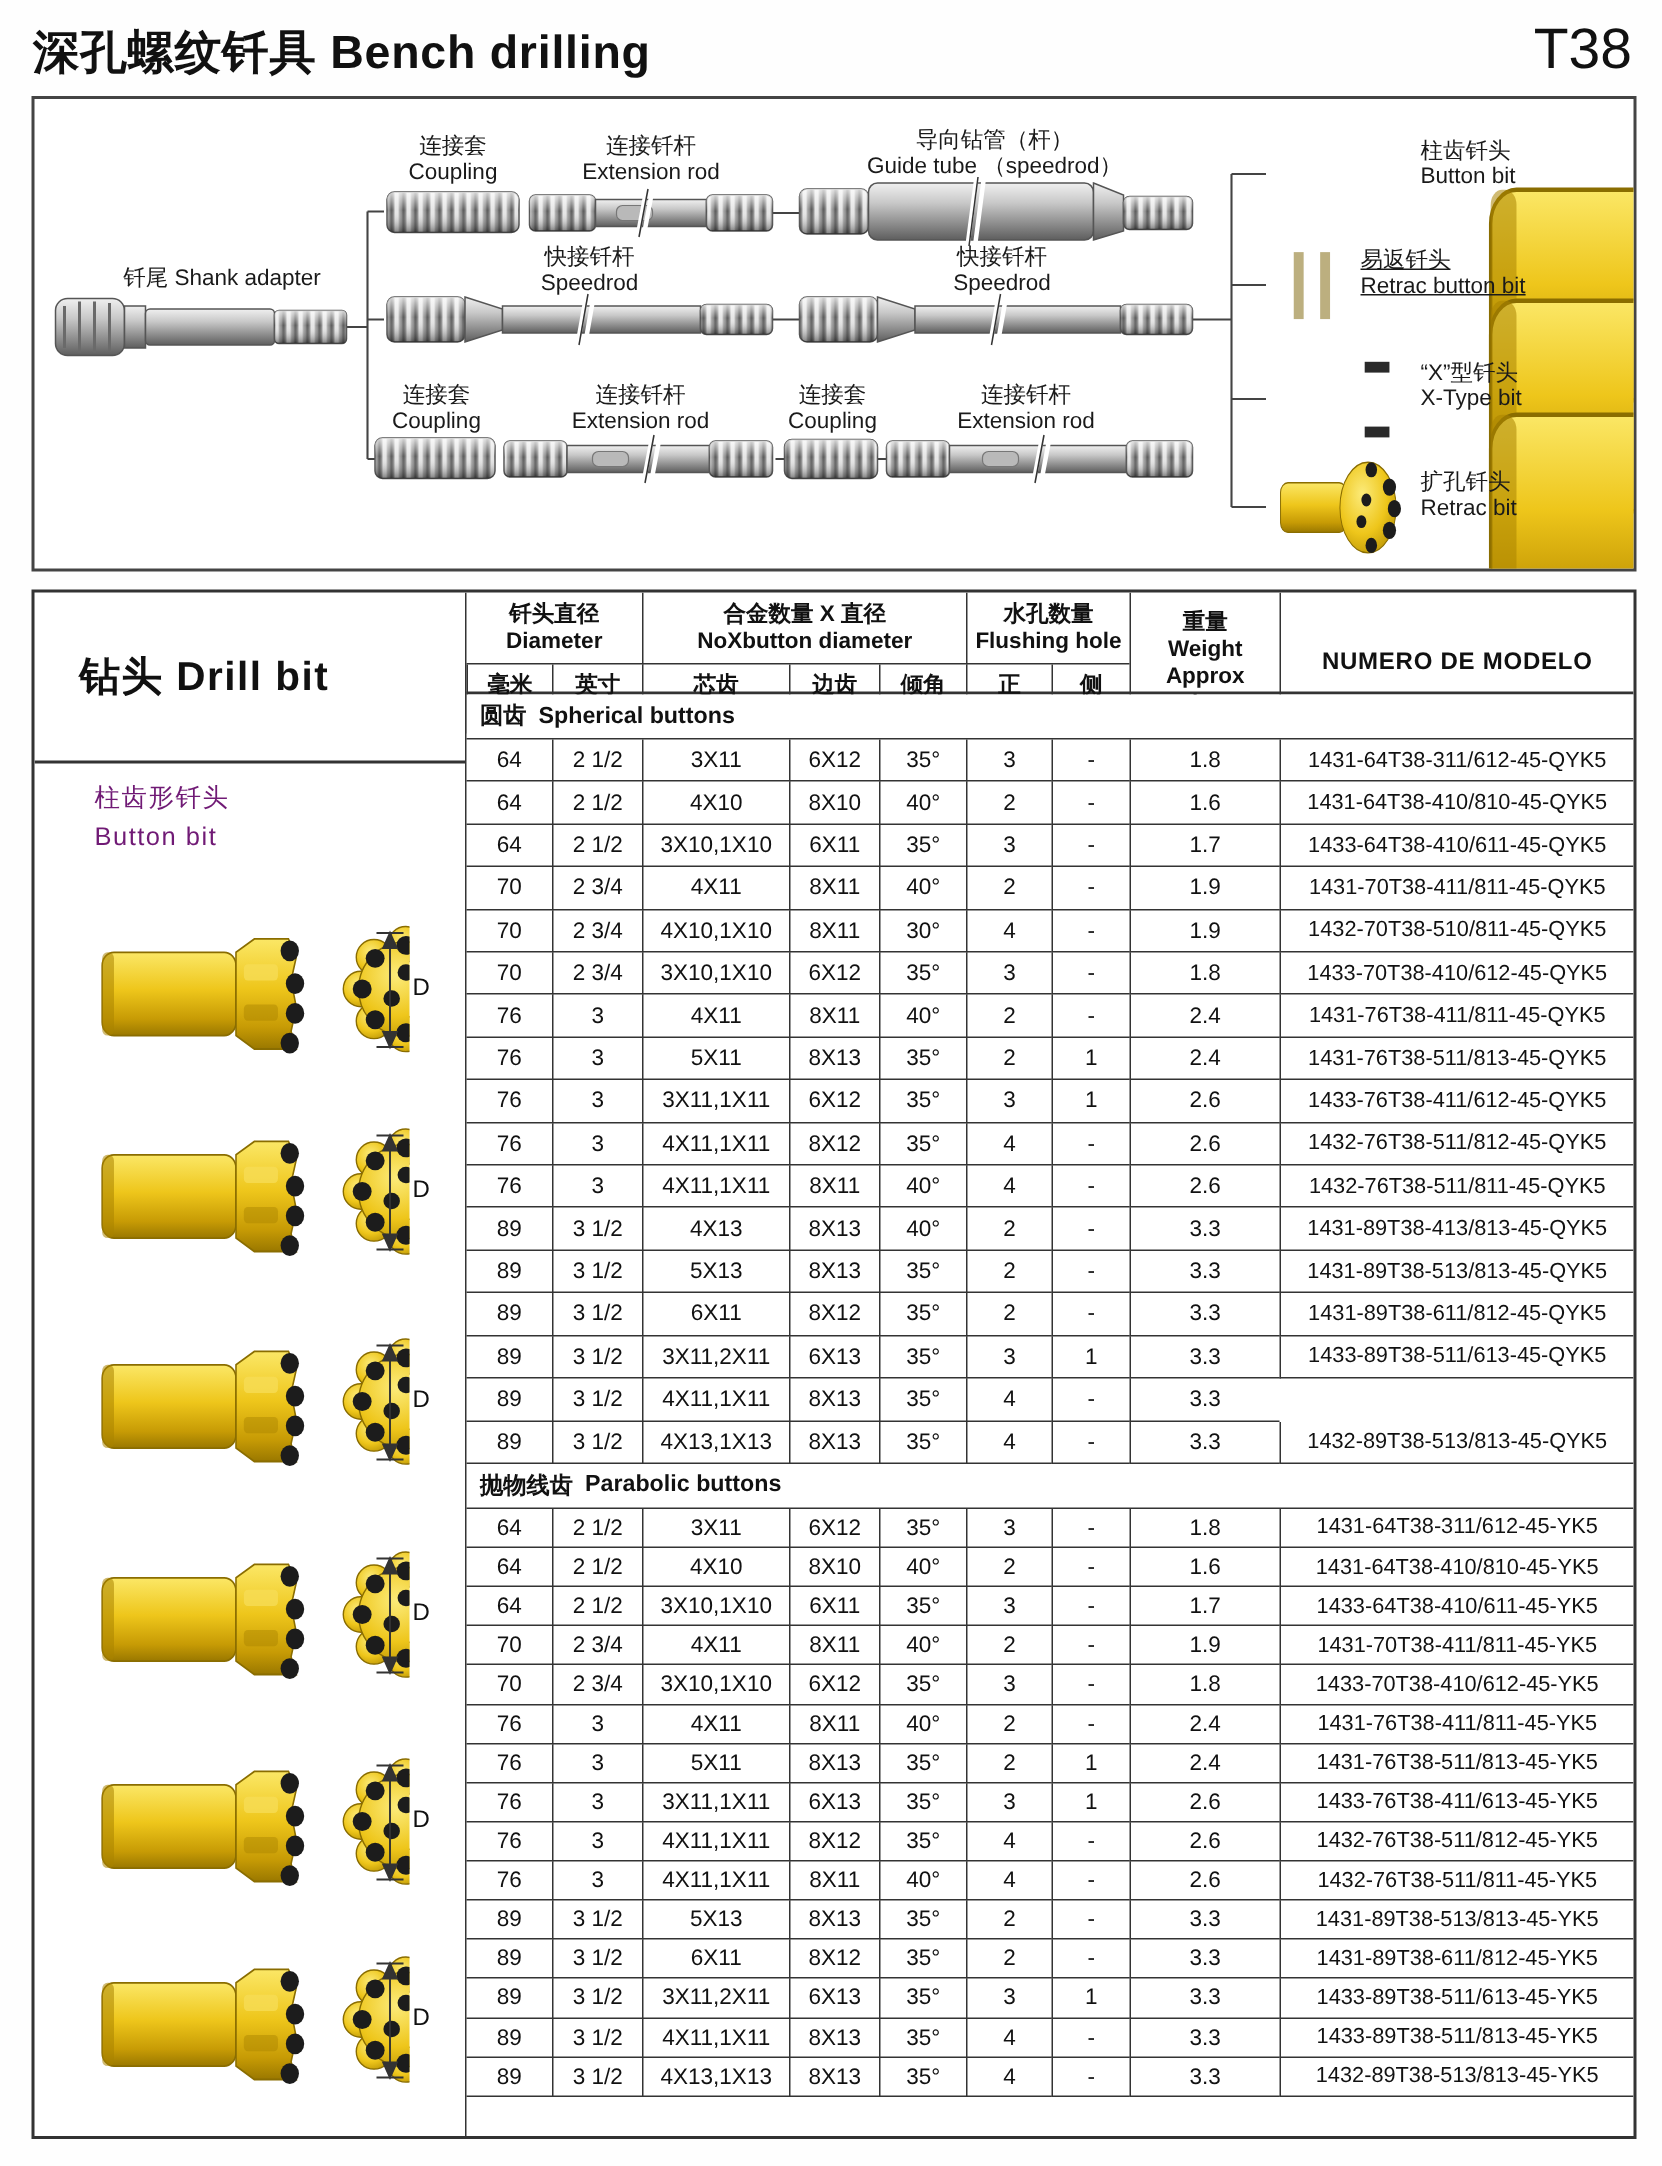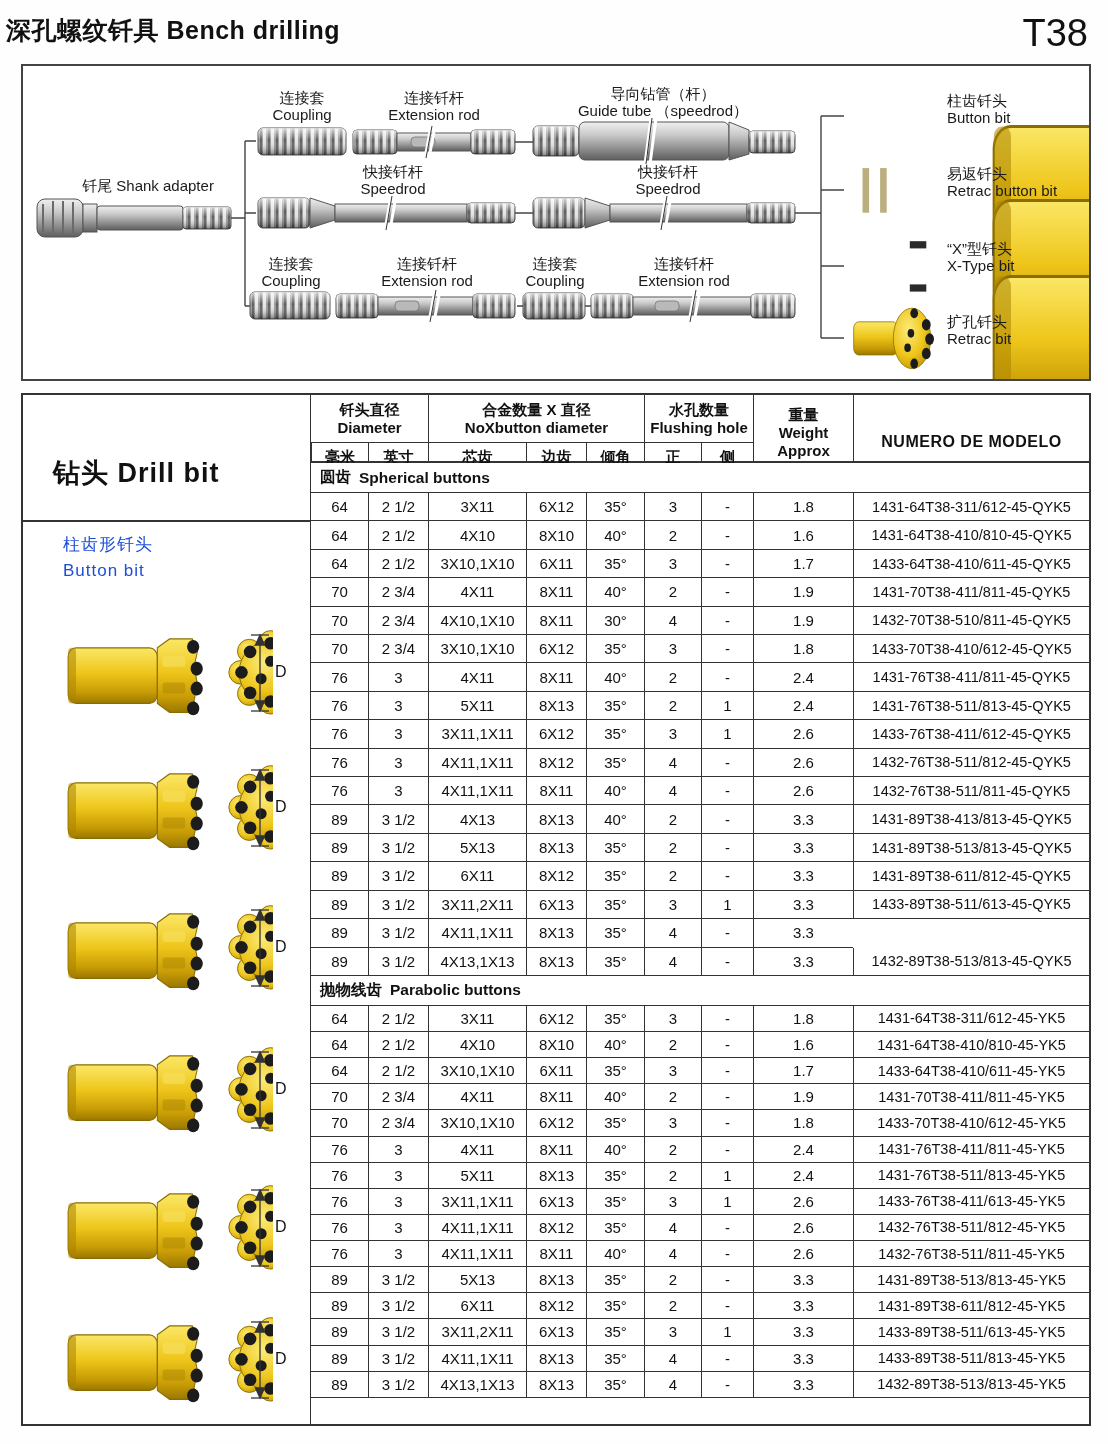--- a/index.html
+++ b/index.html
@@ -1,37 +1,37 @@
 <!DOCTYPE html>
 <html><head>
 <meta charset="utf-8">
 <style>
   html,body{margin:0;padding:0;background:#ffffff;}
   .page{position:relative;width:1108px;height:1444px;background:#fefefe;
         font-family:"Liberation Sans","DejaVu Sans",sans-serif;color:#111;overflow:hidden;}
 
   
-  .pg-title{position:absolute;left:6px;top:14px;font-size:25px;font-weight:bold;letter-spacing:.5px;}
+  .pg-title{position:absolute;left:22px;top:14px;font-size:31px;font-weight:bold;letter-spacing:.5px;}
   .pg-code{position:absolute;right:20px;top:12px;font-size:38px;font-weight:500;}
 
   
   .diagram{position:absolute;left:21px;top:64px;width:1066px;height:313px;border:2px solid #444;background:#fff;}
   .diagram svg{position:absolute;left:0;top:0;}
   .dlabel{position:absolute;text-align:center;font-size:15px;line-height:1.12;color:#1a1a1a;white-space:nowrap;}
   .dlabel.left{text-align:left;}
 
   
   .tbl{position:absolute;left:21px;top:393px;width:1066px;height:1029px;border:2px solid #333;
        display:flex;background:#fff;overflow:hidden;}
   .tbl *{box-sizing:border-box;}
   .bitcol{width:288px;border-right:1px solid #333;position:relative;}
-  .bitcol-head{height:96px;border-bottom:2px solid #333;display:flex;align-items:center;padding-left:30px;margin-top:31px;}
+  .bitcol-head{height:114px;border-bottom:2px solid #333;display:flex;align-items:center;padding-left:30px;}
   .bitcol-title{font-size:27px;font-weight:bold;letter-spacing:1px;}
   .bitcol-body{position:relative;height:933px;}
-  .bit-label{position:absolute;left:40px;top:10px;font-size:17px;line-height:1.5;color:#1d4ed8;letter-spacing:1px;}
+  .bit-label{position:absolute;left:40px;top:10px;font-size:17px;line-height:1.5;color:#701a75;letter-spacing:1px;}
   .bit-figure{position:absolute;left:12px;width:268px;height:100px;}
   .bit-figure .dim{position:absolute;left:240px;top:38px;font-size:16px;color:#111;}
 
   .datacol{width:778px;display:flex;flex-direction:column;}
   .hdr{display:grid;grid-template-columns:57px 60px 98px 60px 58px 57px 52px 100px 236px;
        grid-template-rows:48px 46px;border-bottom:2px solid #333;height:68px;}
   .hcell{border-left:1px solid #333;display:flex;flex-direction:column;align-items:center;justify-content:center;
          font-size:15px;line-height:1.2;text-align:center;}
   .hcell:first-child,.hcell.no-left{border-left:none;}
   .hcell.grp{border-bottom:1px solid #333;}
@@ -293,21 +293,21 @@
       <div>Coupling</div>
     </div>
     <div class="dlabel" style="left:572px;top:190px;width:178px;">
       <div>连接钎杆</div>
       <div>Extension rod</div>
     </div>
     <div class="dlabel left" style="left:924px;top:27px;width:140px;">
       <div>柱齿钎头</div>
       <div>Button bit</div>
     </div>
-    <div class="dlabel left" style="left:924px;top:100px;width:140px;">
+    <div class="dlabel left" style="left:884px;top:100px;width:140px;text-decoration:underline;">
       <div>易返钎头</div>
       <div>Retrac button bit</div>
     </div>
     <div class="dlabel left" style="left:924px;top:175px;width:140px;">
       <div>“X”型钎头</div>
       <div>X-Type bit</div>
     </div>
     <div class="dlabel left" style="left:924px;top:248px;width:140px;">
       <div>扩孔钎头</div>
       <div>Retrac bit</div>

